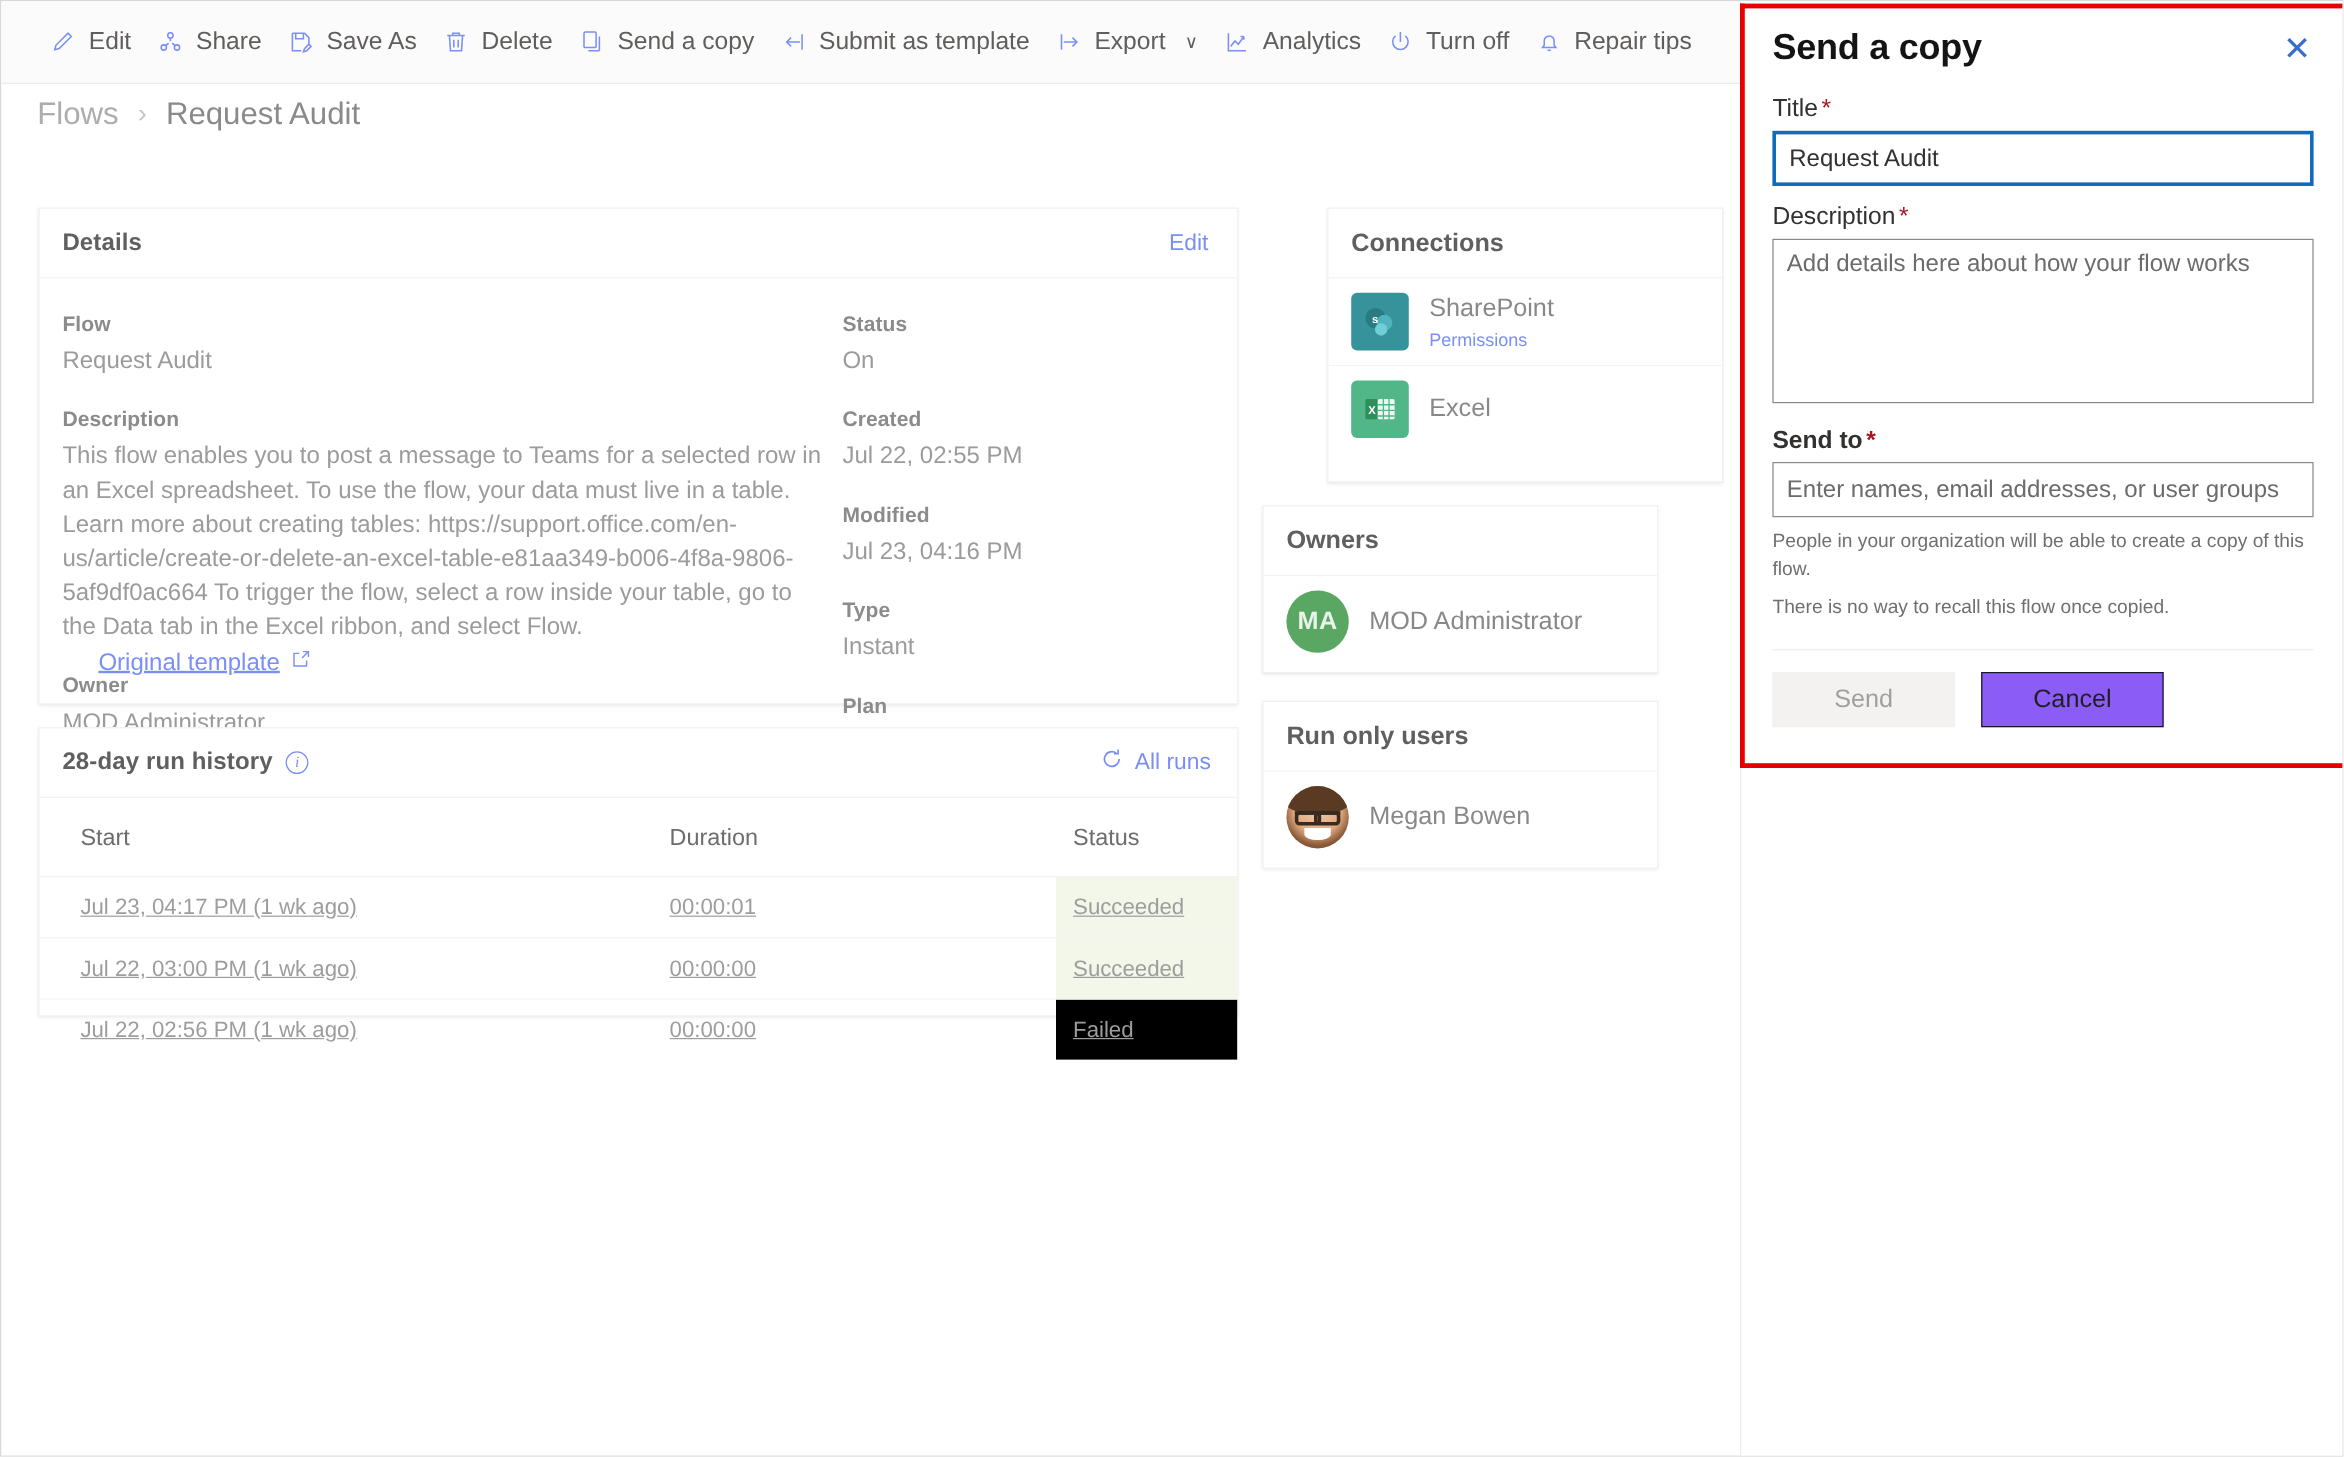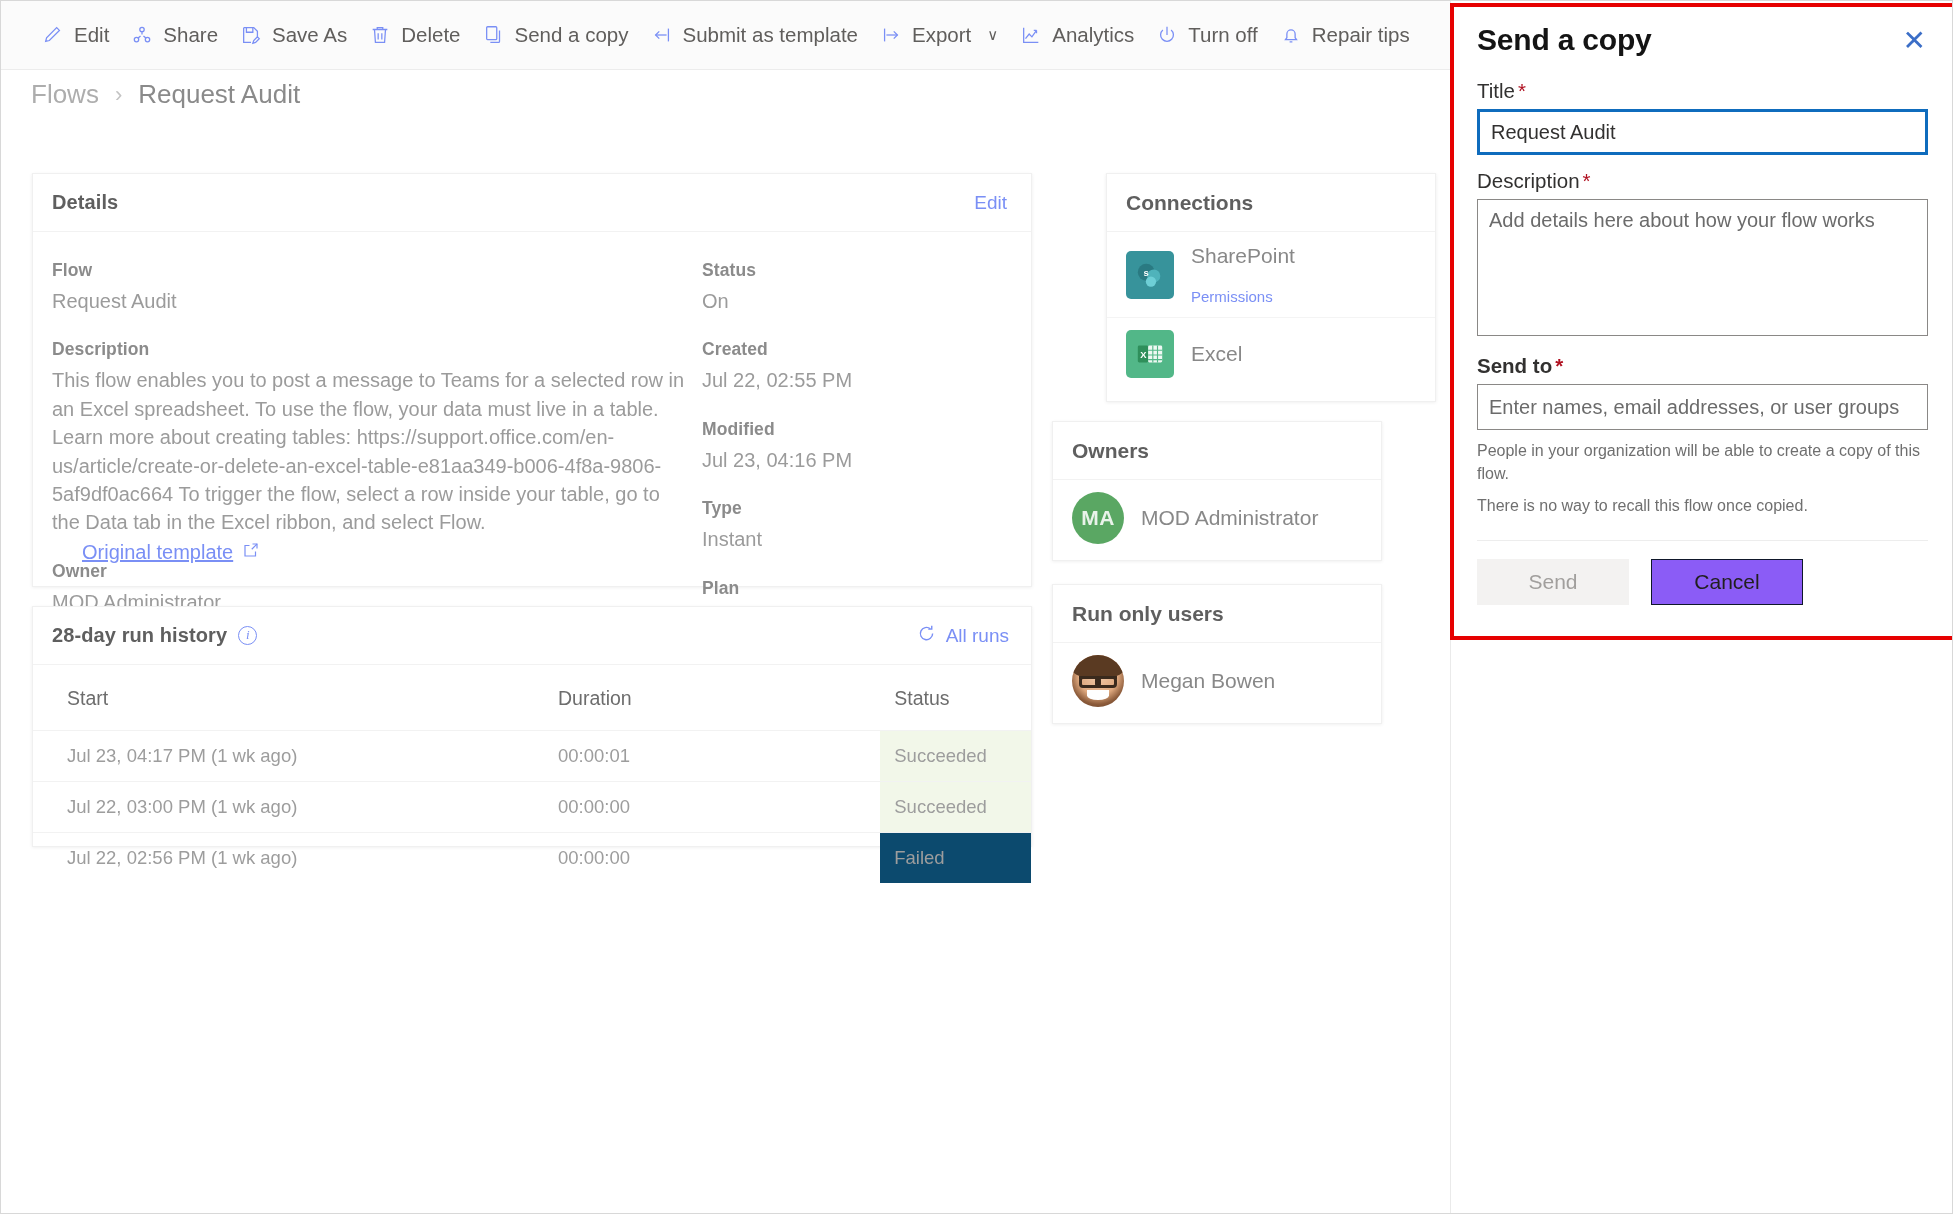--- a/index.html
+++ b/index.html
@@ -158,42 +158,43 @@
     font-size: 19.5px;
     font-weight: normal;
     color: #6d6d6d;
     padding: 22px 0 20px 0;
   }
   table.runs td {
     font-size: 18.5px;
     color: #9d9d9d;
     padding: 14px 0;
     border-top: 1px solid #f2f2f2;
+    text-decoration: underline;
   }
   .col-start { width: 505px; padding-left: 34px !important; }
   .col-dur   { width: 310px; }
   .col-stat  { width: 145px; padding-left: 14px !important; }
   td.col-start { padding-left: 34px !important; }
   td.col-stat  { padding-left: 14px !important; }
   td.st-succeeded { background: #f2f7e9; }
-  td.st-failed    { background: #0c4a6e; }
+  td.st-failed    { background: #000000; }
 
   
   #conn-card  { left: 1105px; top: 172px; width: 330px; height: 229px; }
   #owners-card{ left: 1051px; top: 420px; width: 330px; height: 140px; }
   #runonly-card{left: 1051px; top: 583px; width: 330px; height: 140px; }
   .side-title { font-size: 21px; font-weight: bold; color: #5f5f5f; }
   .side-row {
     display: flex; align-items: center; gap: 17px;
     padding: 12px 19px;
     border-bottom: 1px solid #f4f4f4;
   }
   .side-row:last-child { border-bottom: none; }
   .side-row-text { font-size: 21px; color: #888888; white-space: nowrap; }
-  .side-sub { font-size: 15px; color: #7a8ff5; margin-top: 20px; }
+  .side-sub { font-size: 15px; color: #7a8ff5; margin-top: 6px; }
 
   .app-ico { width: 48px; height: 48px; border-radius: 5px; flex: 0 0 auto; }
   .ico-sp { background: #37939b; display:flex; align-items:center; justify-content:center; }
   .ico-xl { background: #52b788; display:flex; align-items:center; justify-content:center; }
 
   .avatar-circle {
     width: 52px; height: 52px; border-radius: 50%;
     background: #5aa763; color: #eaf3ea;
     display: flex; align-items: center; justify-content: center;
     font-size: 21px; font-weight: bold; flex: 0 0 auto;

